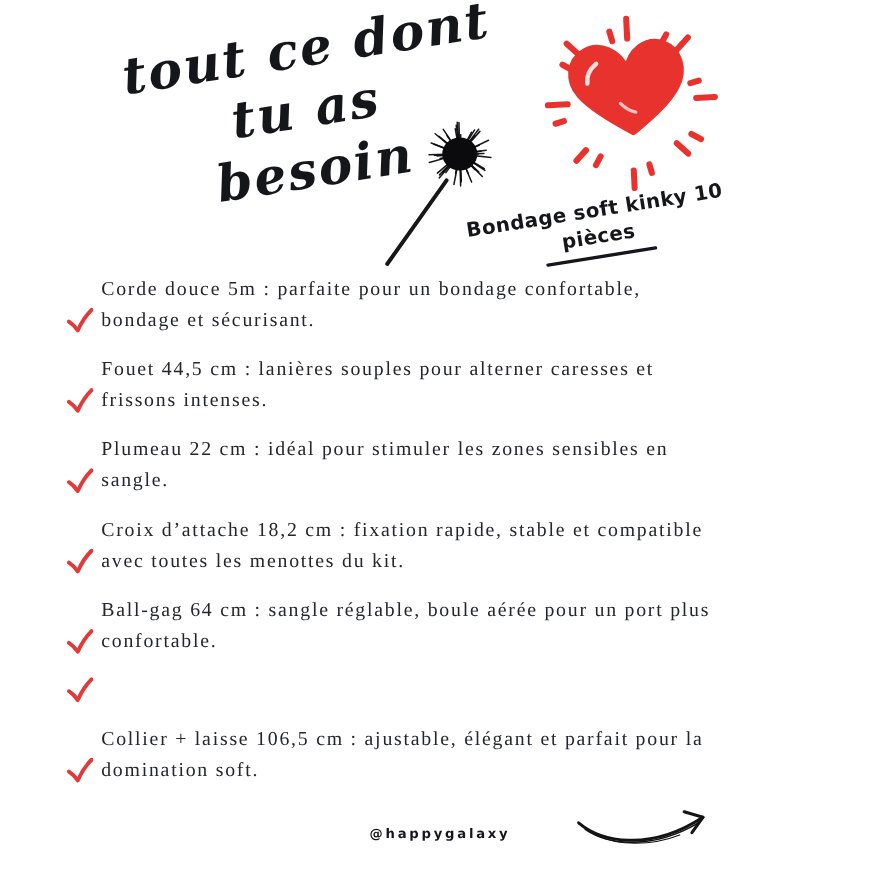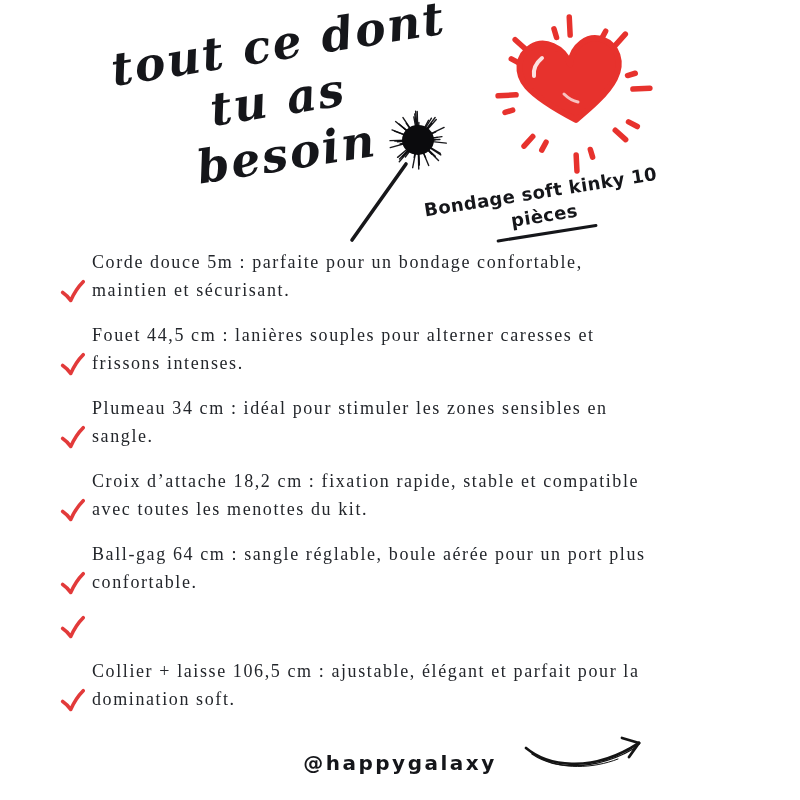--- a/index.html
+++ b/index.html
@@ -42,21 +42,21 @@
     color:var(--text-dark);
   }
   .item{display:flex;align-items:flex-end;margin-bottom:17px;}
   .check{flex:0 0 25px;width:25px;height:25px;margin:2px 7px 0 0;}
   .lines{font-size:18px;line-height:28px;letter-spacing:1.6px;}
   .lines div{white-space:nowrap;}
   .handle{
     position:absolute;left:0;top:751px;width:800px;
     text-align:center;
     font-family:"DejaVu Sans", sans-serif;
-    font-weight:700;font-size:20px;letter-spacing:2.5px;
+    font-weight:700;font-size:12px;letter-spacing:2.5px;
     color:var(--ink);
   }
   .arrow-svg{position:absolute;left:520px;top:732px;}
 </style>
 </head>
 <body>
 
 <div class="title">
   <span class="t1">tout ce dont</span>
   <span class="t2">tu as besoin</span>
@@ -145,38 +145,38 @@
   <div class="label-underline"></div>
 </div>
 
 <div class="checklist">
   <div class="item">
     <svg class="check" viewBox="0 0 28 28">
         <path d="M3 15 C6 17 10 21 12 24 C16 15 22 7 26 3" fill="none" stroke="var(--check-red)" stroke-width="4" stroke-linecap="round" stroke-linejoin="round"></path>
       </svg>
     <div class="lines">
       <div>Corde douce 5m : parfaite pour un bondage confortable,</div>
-      <div>maintien et sécurisant.</div>
+      <div>bondage et sécurisant.</div>
     </div>
   </div>
   <div class="item">
     <svg class="check" viewBox="0 0 28 28">
         <path d="M3 15 C6 17 10 21 12 24 C16 15 22 7 26 3" fill="none" stroke="var(--check-red)" stroke-width="4" stroke-linecap="round" stroke-linejoin="round"></path>
       </svg>
     <div class="lines">
       <div>Fouet 44,5 cm : lanières souples pour alterner caresses et</div>
       <div>frissons intenses.</div>
     </div>
   </div>
   <div class="item">
     <svg class="check" viewBox="0 0 28 28">
         <path d="M3 15 C6 17 10 21 12 24 C16 15 22 7 26 3" fill="none" stroke="var(--check-red)" stroke-width="4" stroke-linecap="round" stroke-linejoin="round"></path>
       </svg>
     <div class="lines">
-      <div>Plumeau 34 cm : idéal pour stimuler les zones sensibles en</div>
+      <div>Plumeau 22 cm : idéal pour stimuler les zones sensibles en</div>
       <div>sangle.</div>
     </div>
   </div>
   <div class="item">
     <svg class="check" viewBox="0 0 28 28">
         <path d="M3 15 C6 17 10 21 12 24 C16 15 22 7 26 3" fill="none" stroke="var(--check-red)" stroke-width="4" stroke-linecap="round" stroke-linejoin="round"></path>
       </svg>
     <div class="lines">
       <div>Croix d’attache 18,2 cm : fixation rapide, stable et compatible</div>
       <div>avec toutes les menottes du kit.</div>

